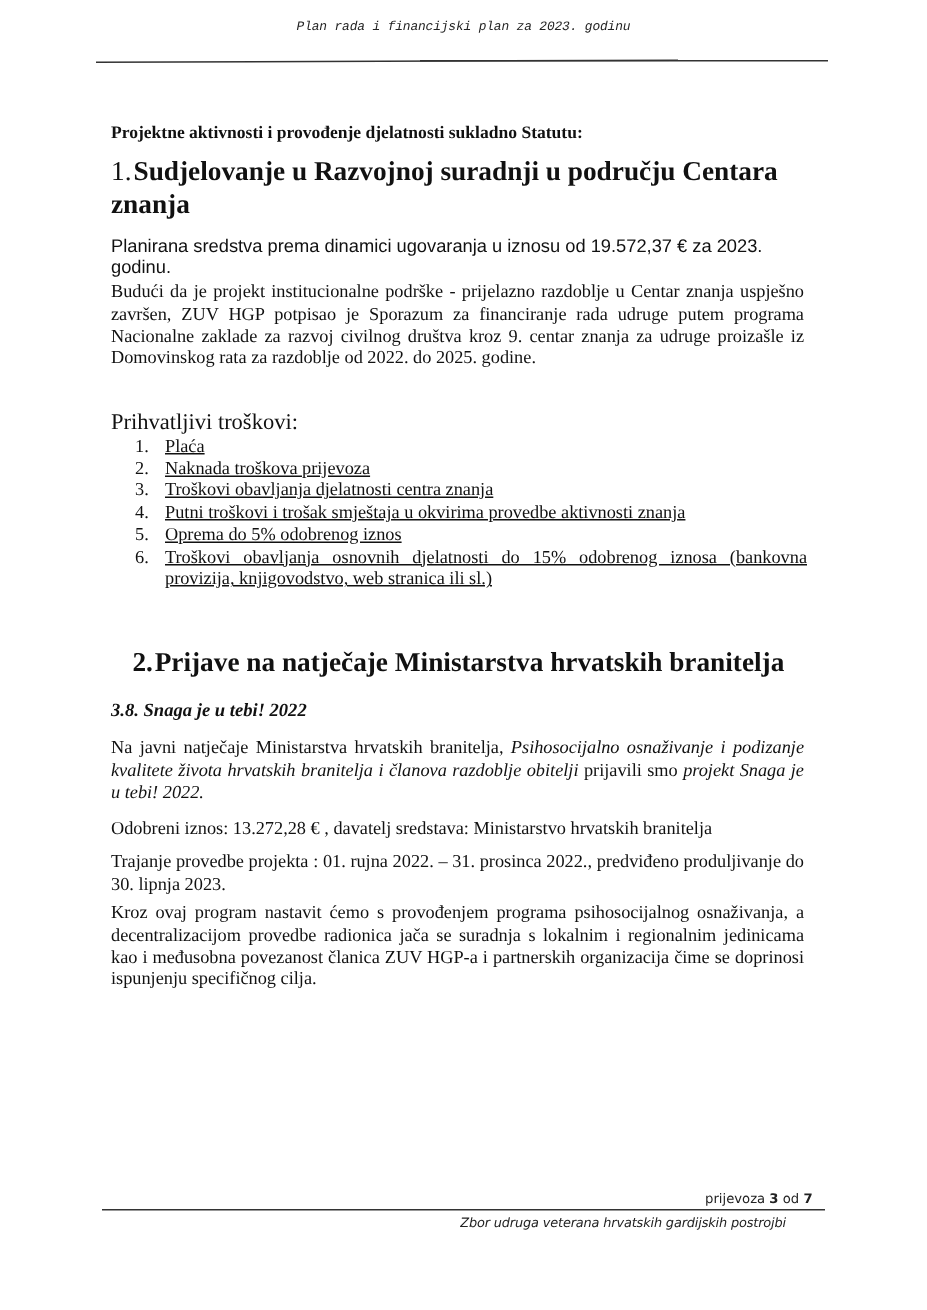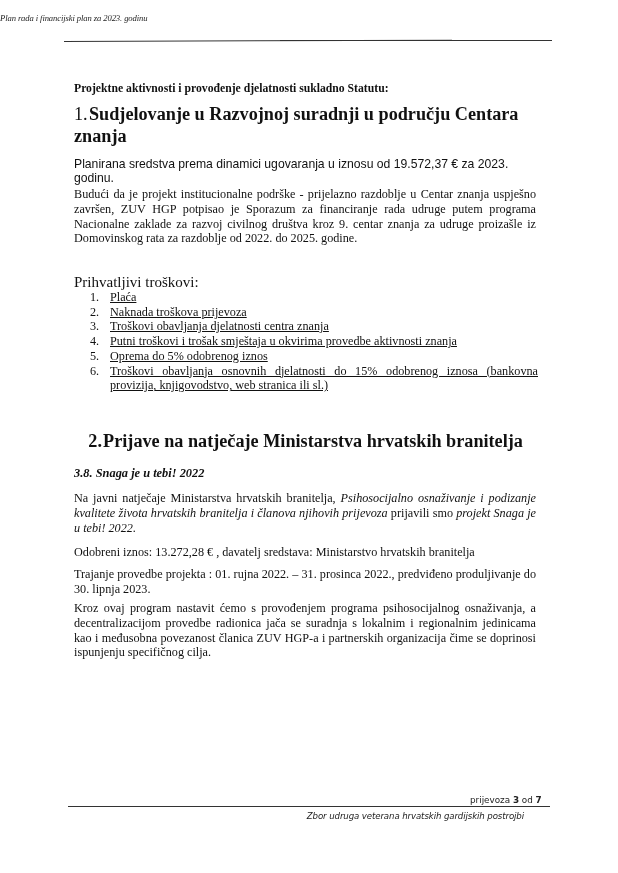--- a/index.html
+++ b/index.html
@@ -1,20 +1,20 @@
 <!DOCTYPE html>
 <html><head>
 <meta charset="utf-8">
 <style>
   html, body { margin: 0; padding: 0; background: #ffffff; }
   body { width: 618px; height: 873px; position: relative; overflow: hidden; color: #111; }
   .serif { font-family: "Liberation Serif", "DejaVu Serif", serif; }
   .sans { font-family: "Liberation Sans", "DejaVu Sans", sans-serif; }
-  #header-title { position: absolute; top: 13px; left: 0; width: 618px; 
-    font-family: Liberation Serif, serif; font-style: italic; font-size: 8.6px; color: #222; letter-spacing: -0.1px; }
+  #header-title { position: absolute; top: 13px; left: 0; width: 618px; text-align: center;
+    font-family: Liberation Mono, monospace; font-style: italic; font-size: 8.6px; color: #222; letter-spacing: -0.1px; }
   #header-rule { position: absolute; top: 41px; left: 64px; width: 388px; height: 1.3px; background: #333;
     transform: rotate(-0.2deg); transform-origin: left; }
   #header-rule2 { position: absolute; top: 40px; left: 280px; width: 272px; height: 1.3px; background: #333; }
   .abs { position: absolute; left: 74px; width: 462px; }
   #intro-heading { top: 82px; font-weight: bold; font-size: 11.7px; }
   #section1 { top: 103px; font-weight: bold; font-size: 18.2px; line-height: 22px; left: 74px; width: 470px; }
   #section1 .num { font-weight: normal; display: inline-block; width: 15px; }
   #section1 .line2 { padding-left: 17px; display: block; }
   .p { font-size: 12.2px; line-height: 14.8px; text-align: justify; }
   #planned { top: 157px; font-size: 12.2px; }
@@ -83,21 +83,21 @@
       <span class="t">Troškovi obavljanja osnovnih djelatnosti do 15% odobrenog iznosa (bankovna provizija, knjigovodstvo, web stranica ili sl.)</span>
     </li>
 </ol>
 
 <div id="section2" class="abs serif">
   <span class="num">2.</span><span>Prijave na natječaje Ministarstva hrvatskih branitelja</span>
 </div>
 
 <div id="sub21" class="abs serif">3.8. Snaga je u tebi! 2022</div>
 
-<div id="p-natjecaj" class="abs serif p"><span>Na javni natječaje Ministarstva hrvatskih branitelja, </span><em>Psihosocijalno osnaživanje i podizanje kvalitete života hrvatskih branitelja i članova njihovih prijevoza</em><span> prijavili smo </span><em>projekt Snaga je u tebi! 2022.</em></div>
+<div id="p-natjecaj" class="abs serif p"><span>Na javni natječaje Ministarstva hrvatskih branitelja, </span><em>Psihosocijalno osnaživanje i podizanje kvalitete života hrvatskih branitelja i članova razdoblje obitelji</em><span> prijavili smo </span><em>projekt Snaga je u tebi! 2022.</em></div>
 
 <div id="p-iznos" class="abs serif">Odobreni iznos: 13.272,28 € , davatelj sredstava: Ministarstvo hrvatskih branitelja</div>
 
 <div id="p-trajanje" class="abs serif p">Trajanje provedbe projekta : 01. rujna 2022. – 31. prosinca 2022., predviđeno produljivanje do 30. lipnja 2023.</div>
 
 <div id="p-kroz" class="abs serif p">Kroz ovaj program nastavit ćemo s provođenjem programa psihosocijalnog osnaživanja, a decentralizacijom provedbe radionica jača se suradnja s lokalnim i regionalnim jedinicama kao i međusobna povezanost članica ZUV HGP-a i partnerskih organizacija čime se doprinosi ispunjenju specifičnog cilja.</div>
 
 <div id="footer-page"><span>prijevoza </span><b>3</b><span> od </span><b>7</b></div>
 <div id="footer-rule"></div>
 <div id="footer-org">Zbor udruga veterana hrvatskih gardijskih postrojbi</div>

